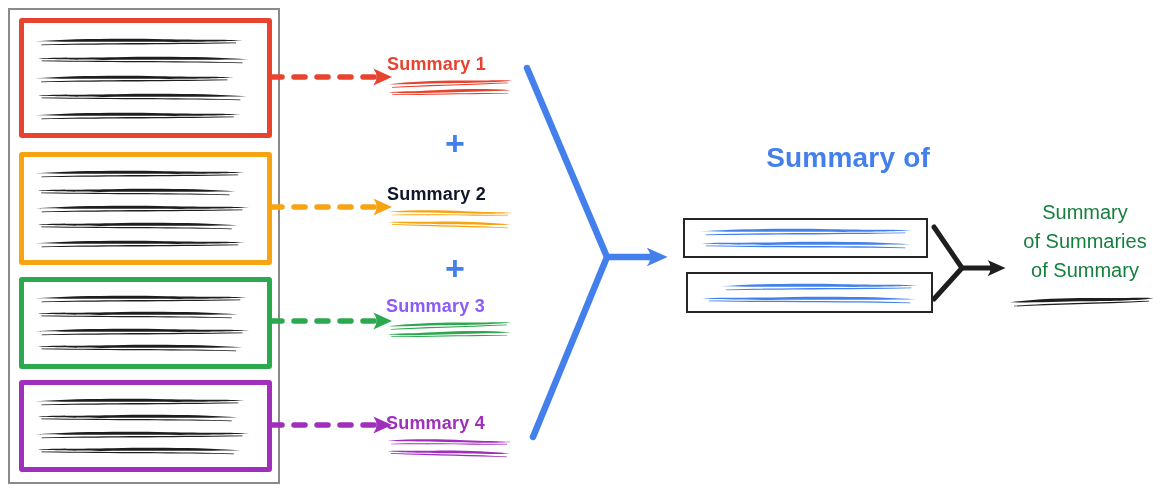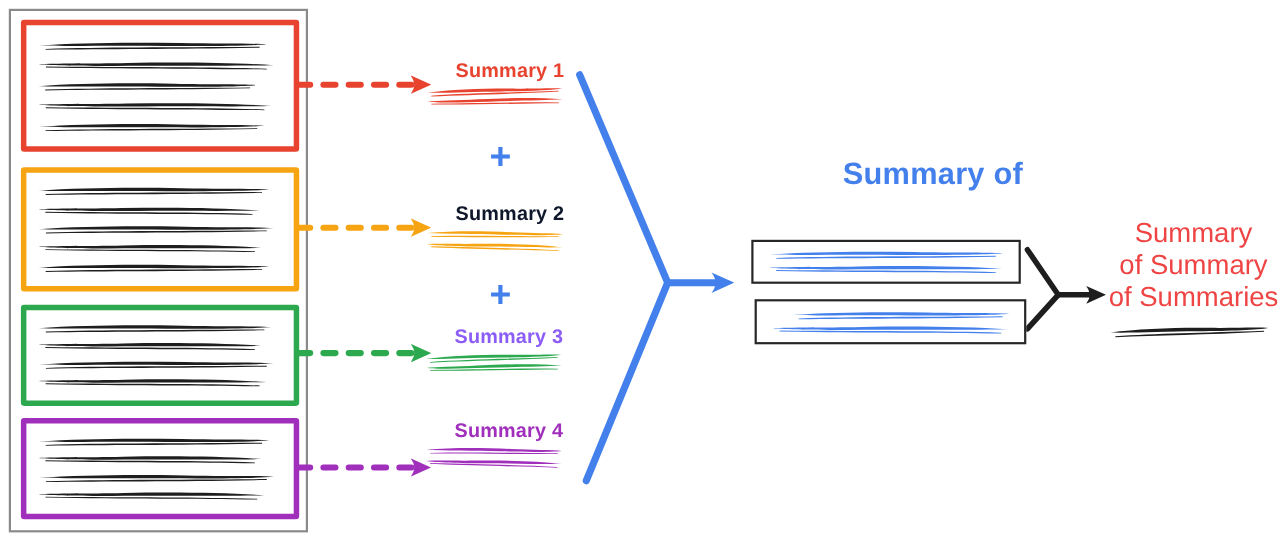--- a/index.html
+++ b/index.html
@@ -18,40 +18,40 @@
     border-style:solid;border-width:5px;border-radius:3px;
     display:flex;flex-direction:column;justify-content:space-evenly;
     padding:4px 9px;background:#fff;
   }
   .doc-box .scr{color:#1e1e1e;}
   .scr{display:block;}
   .flip{transform:scaleX(-1);}
   .tilt-a{transform:rotate(-1.4deg);}
   .tilt-b{transform:rotate(0.9deg);}
   
-  .sum-group{width:126px;text-align:right;}
+  .sum-group{width:126px;text-align:left;}
   .sum-label{font-size:18px;font-weight:600;letter-spacing:.2px;white-space:nowrap;}
   .sum-scr{margin-top:4px;}
   .sum-scr .scr{width:100%;height:8px;}
   .plus{font-size:34px;font-weight:700;color:#4480eb;width:30px;text-align:center;line-height:34px;}
   
   .sos-title{
     left:678px;top:138px;width:252px;text-align:right;
     color:#4480eb;font-size:28px;font-weight:700;line-height:40px;letter-spacing:.2px;
   }
   .sos-box{
     box-sizing:border-box;border:2.5px solid #262626;background:#fff;
     display:flex;flex-direction:column;justify-content:center;gap:4px;
     padding:3px 12px;
   }
   .sos-box .scr{color:#4480eb;width:100%;height:9px;}
   
   .final-label{
     left:1002px;top:198px;width:166px;text-align:center;
-    color:#ef4444;font-size:25px;font-weight:500;line-height:29px;
+    color:#15803d;font-size:20px;font-weight:500;line-height:29px;
   }
   .final-scr{left:1008px;top:296px;width:147px;}
   .final-scr .scr{color:#1e1e1e;width:100%;height:10px;transform:rotate(-1.2deg);}
   .overlay{left:0;top:0;pointer-events:none;}
 </style>
 </head>
 <body>
 
 <div class="stage">
 
@@ -191,21 +191,21 @@
     <div class="sum-scr tilt-a">
       <svg class="scr" viewBox="0 0 100 10" preserveAspectRatio="none" style="color:#2ca84e">
           <use href="#scr-shape" fill="currentColor"></use>
         </svg>
       <svg class="scr flip" viewBox="0 0 100 10" preserveAspectRatio="none" style="color:#2ca84e;margin-top:1px">
           <use href="#scr-shape" fill="currentColor"></use>
         </svg>
     </div>
   </div>
 
-  <div class="abs sum-group" style="left:386px;top:381px">
+  <div class="abs sum-group" style="left:386px;top:413px">
     <div class="sum-label" style="color:#a02fbc">Summary 4</div>
     <div class="sum-scr tilt-b">
       <svg class="scr" viewBox="0 0 100 10" preserveAspectRatio="none" style="color:#a02fbc">
           <use href="#scr-shape" fill="currentColor"></use>
         </svg>
       <svg class="scr flip" viewBox="0 0 100 10" preserveAspectRatio="none" style="color:#a02fbc;margin-top:3px">
           <use href="#scr-shape" fill="currentColor"></use>
         </svg>
     </div>
   </div>
@@ -226,22 +226,22 @@
     <svg class="scr" viewBox="0 0 100 10" preserveAspectRatio="none" style="width:92%;align-self:flex-end">
         <use href="#scr-shape" fill="currentColor"></use>
       </svg>
     <svg class="scr flip" viewBox="0 0 100 10" preserveAspectRatio="none">
         <use href="#scr-shape" fill="currentColor"></use>
       </svg>
   </div>
 
   <div class="abs final-label">
     <div>Summary</div>
+    <div>of Summaries</div>
     <div>of Summary</div>
-    <div>of Summaries</div>
   </div>
   <div class="abs final-scr">
     <svg class="scr" viewBox="0 0 100 10" preserveAspectRatio="none">
         <use href="#scr-shape" fill="currentColor"></use>
       </svg>
   </div>
 
 </div>
 
 </body></html>

